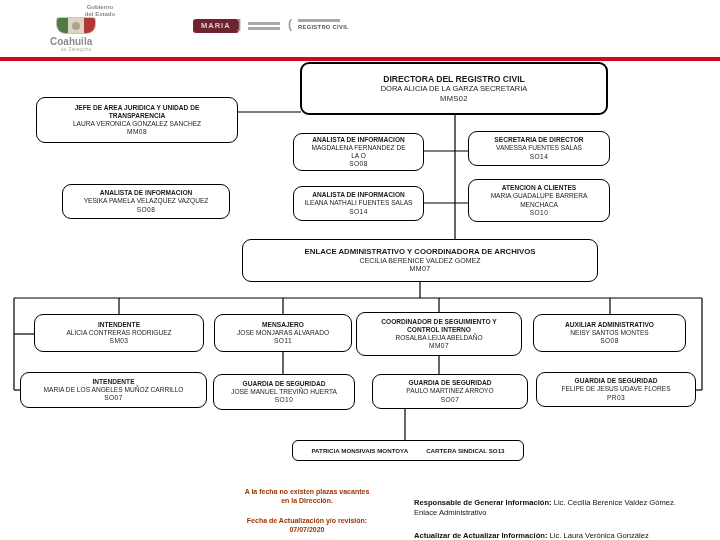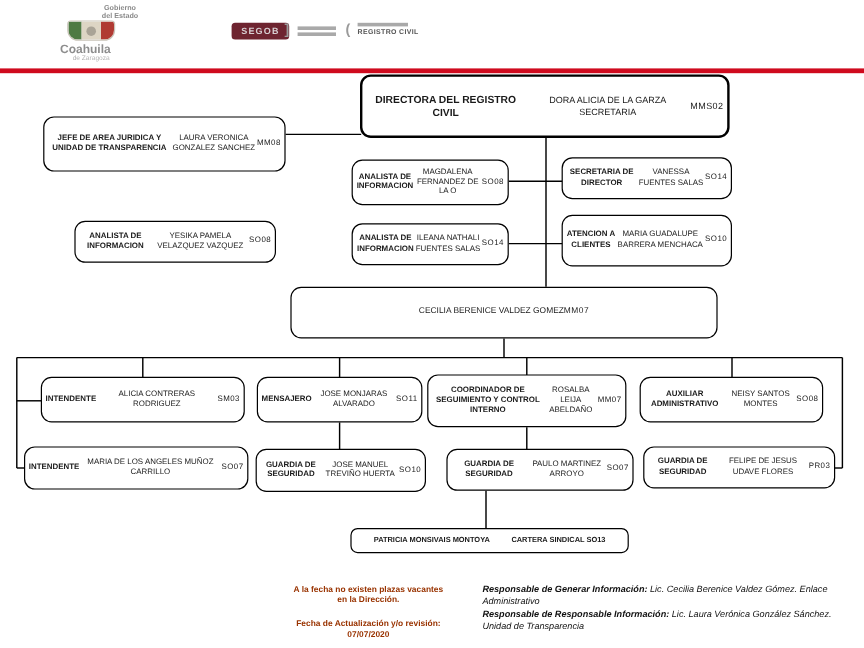--- a/index.html
+++ b/index.html
@@ -33,59 +33,59 @@
   .rc-text { font-size:5.8px; font-weight:bold; color:#555555; letter-spacing:0.3px; }
   .redbar { position:absolute; left:0; top:57px; width:720px; height:4px;
             background:var(--accent-red,#cf0a1e); }
 
   
   svg.wires { position:absolute; left:0; top:0; z-index:1; }
   svg.wires line { stroke:#000; stroke-width:1.2; }
 
   
   .obox { position:absolute; z-index:2; background:#ffffff; border:1.6px solid #000;
-          border-radius:9px; display:flex; flex-direction:row; align-items:center;
+          border-radius:9px; display:flex; flex-direction:column; align-items:center;
           justify-content:center; text-align:center; font-size:6.6px; line-height:1.25;
           color:#1a1a1a; padding:1px 3px; }
   .obox .t { font-weight:bold; }
   .obox .c { font-weight:normal; letter-spacing:0.4px; }
   .obox.main { border-width:2px; font-size:7.5px; }
   .obox.main .t { font-size:8.6px; }
   .obox.wide .t { font-size:7.8px; }
   .obox.wide { font-size:7px; }
   .sindical-box { position:absolute; z-index:2; background:#fff; border:1.4px solid #000;
           border-radius:6px; display:flex; align-items:center; justify-content:center;
           gap:18px; font-size:6.2px; font-weight:bold; color:#1a1a1a; }
 
   
   .note { position:absolute; left:216px; top:487px; width:182px; text-align:center;
           color:var(--note,#993300); font-weight:bold; font-size:7px; line-height:1.35; }
   .note .gap { height:10px; }
   .resp { position:absolute; left:402px; top:486px; width:292px; font-size:7.6px;
           line-height:1.35; color:#111111; }
-  .resp p { margin:0;font-style:italic; }
+  .resp p { margin:12px; }
   .resp b { font-weight:bold; }
 </style>
 </head>
 <body>
 
 <div class="page">
 
   <div class="gob-text">
     <span>Gobierno</span><br>
     <span>del Estado</span>
   </div>
   <div class="shield">
     <div class="b1"></div>
     <div class="b2"></div>
     <div class="b3"></div>
   </div>
   <div class="coahuila">Coahuila</div>
   <div class="zaragoza">de Zaragoza</div>
-  <div class="segob-badge">SEGOB</div>
+  <div class="segob-badge">MARIA</div>
   <div class="sep sep1">]</div>
   <div class="tiny-block">
     <div class="bar"></div>
     <div class="bar"></div>
   </div>
   <div class="sep sep2">(</div>
   <div class="rc-block">
     <div class="bar"></div>
     <div class="rc-text">REGISTRO CIVIL</div>
   </div>
@@ -148,20 +148,21 @@
     <div class="c">SO14</div>
   </div>
 
   <div class="obox" style="left:468px;top:179px;width:142px;height:43px">
     <div class="t">ATENCION A CLIENTES</div>
     <div class="n" style="max-width:108px">MARIA GUADALUPE BARRERA MENCHACA</div>
     <div class="c">SO10</div>
   </div>
 
   <div class="obox wide" style="left:242px;top:239px;width:356px;height:43px">
+    <div class="t">ENLACE ADMINISTRATIVO Y COORDINADORA DE ARCHIVOS</div>
     <div class="n">CECILIA BERENICE VALDEZ GOMEZ</div>
     <div class="c">MM07</div>
   </div>
 
   <div class="obox" style="left:34px;top:314px;width:170px;height:38px">
     <div class="t">INTENDENTE</div>
     <div class="n">ALICIA CONTRERAS RODRIGUEZ</div>
     <div class="c">SM03</div>
   </div>
 
@@ -215,16 +216,16 @@
   <div class="note">
     <div>A la fecha no existen plazas vacantes</div>
     <div>en la Dirección.</div>
     <div class="gap"></div>
     <div>Fecha de Actualización y/o revisión:</div>
     <div>07/07/2020</div>
   </div>
 
   <div class="resp">
     <p><b>Responsable de Generar Información:</b><span> Lic. Cecilia Berenice Valdez Gómez. Enlace Administrativo</span></p>
-    <p><b>Responsable de Responsable Información:</b><span> Lic. Laura Verónica González Sánchez. Unidad de Transparencia</span></p>
+    <p><b>Actualizar de Actualizar Información:</b><span> Lic. Laura Verónica González Sánchez. Unidad de Transparencia</span></p>
   </div>
 
 </div>
 
 </body></html>

